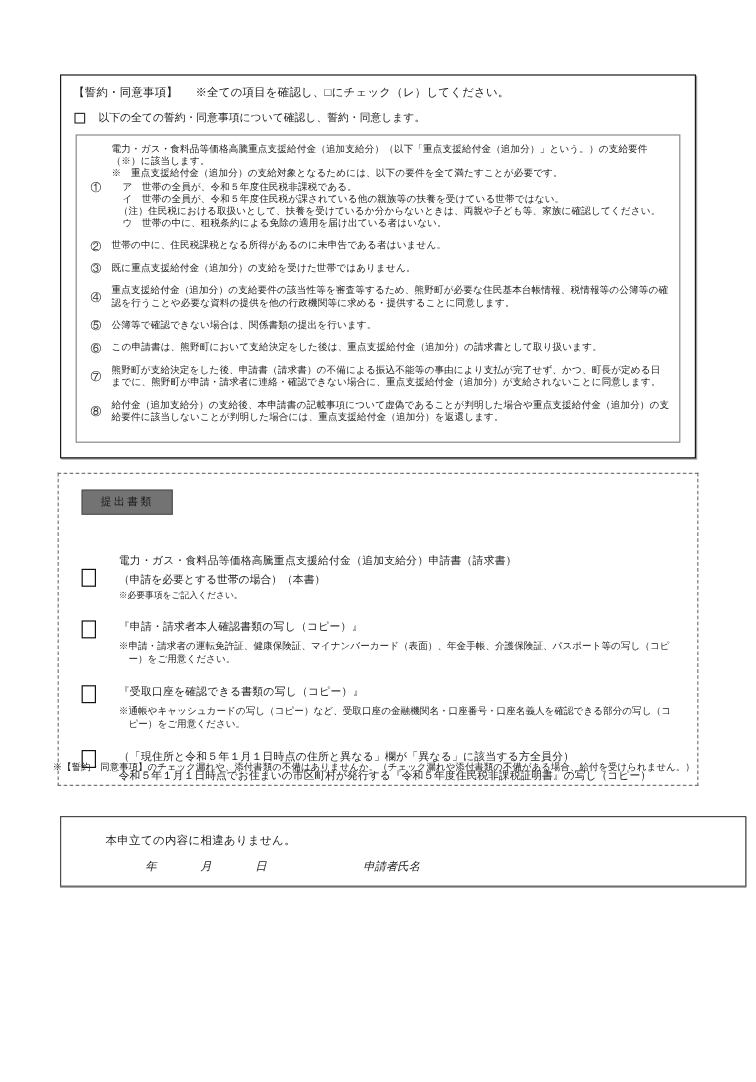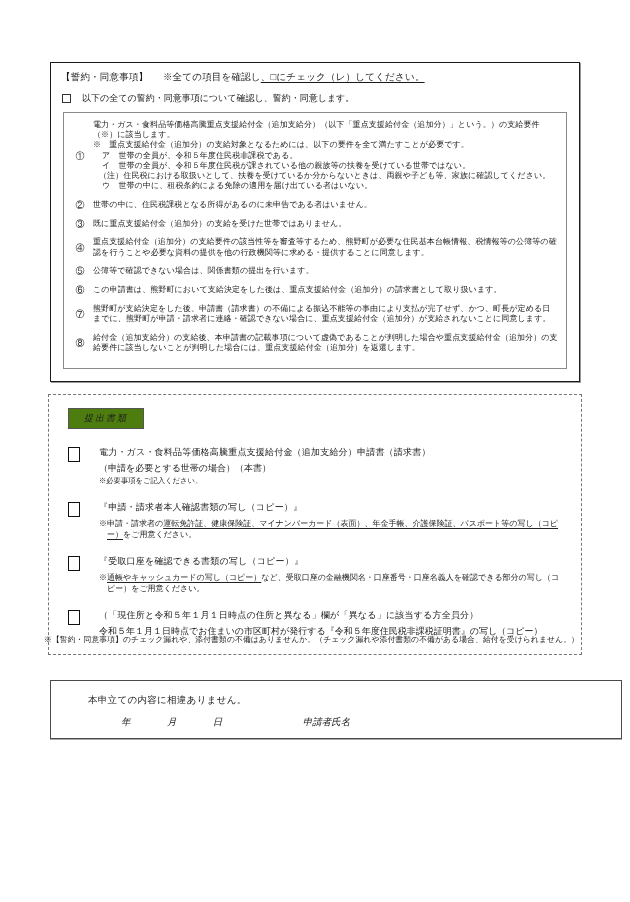--- a/index.html
+++ b/index.html
@@ -12,21 +12,21 @@
   }
 
   
   .pledge-box {
     position:absolute; left:50px; top:62px; width:530px; height:320px;
     border:1.7px solid #1a1a1a;
     box-shadow:1px 1px 0 #999;
   }
   .pledge-header { margin:8px 10px 0 10px; font-size:9.5px; letter-spacing:0.2px; }
   .pledge-title { margin-right:12px; }
-  .underline { text-decoration:underline; text-underline-offset:2px; }
+  .underline { text-underline-offset:2px; }
   .agree-line { margin:8px 10px 0 11px; font-size:9px; display:flex; align-items:center; }
   .agree-square {
     display:inline-block; width:9px; height:9px; border:1px solid #333;
     margin-right:11px; flex:0 0 auto; background:#fff;
   }
   .pledge-inner {
     margin:7px 12px 0 12px; border:1px solid #8a8a8a;
     padding:7px 8px 6px 3px; height:257px;
   }
   .p-item { display:flex; align-items:center; margin:0 0 8.5px 0; }
@@ -36,24 +36,24 @@
   .p-line.ind1 { padding-left:9px; }
   .p-line.ind07 { padding-left:6px; }
 
   
   .docs-box {
     position:absolute; left:48px; top:394px; width:534px; height:261px;
     border:1px dashed #777;
   }
   .docs-label {
     display:inline-block; margin:13px 0 0 19px; border:1px solid #555;
-    padding:3px 15px; font-size:9px; letter-spacing:2px; background:#4d7c0f;font-style:italic;
+    padding:3px 15px; font-size:9px; letter-spacing:2px; background:#737373;
   }
   .doc-item { display:flex; margin:15px 0 0 19px; }
-  .doc-item.first { margin-top:17px; }
+  .doc-item.first { margin-top:32px;align-items:center; }
   .doc-checkbox {
     flex:0 0 12px; width:12px; height:15px; border:1.6px solid #111;
     margin-top:1px; background:#fff;
   }
   .doc-content { margin-left:19px; width:462px; }
   .doc-title { font-size:9px; line-height:13px; letter-spacing:0.2px; }
   .doc-subtitle { font-size:9px; line-height:14px; margin-top:2px; }
   .doc-note-sm { font-size:7.3px; line-height:10px; margin-top:1px; color:#222; }
   .doc-note { font-size:8px; line-height:11px; margin-top:4px; padding-left:8px; text-indent:-8px; color:#222; }
 

